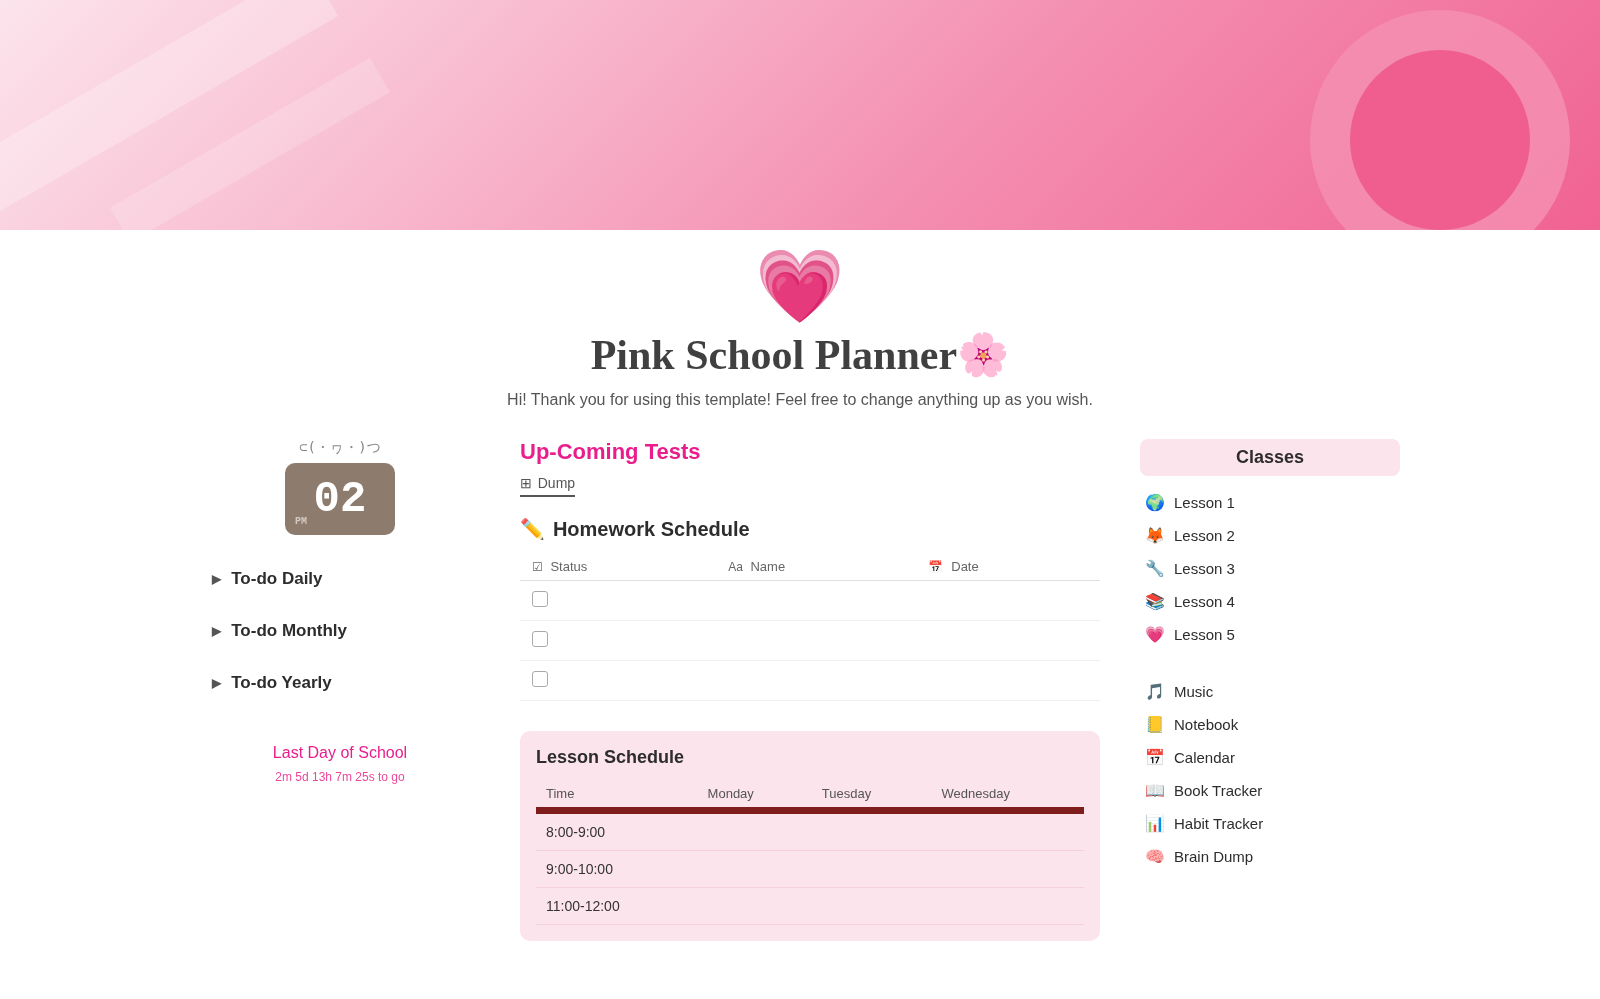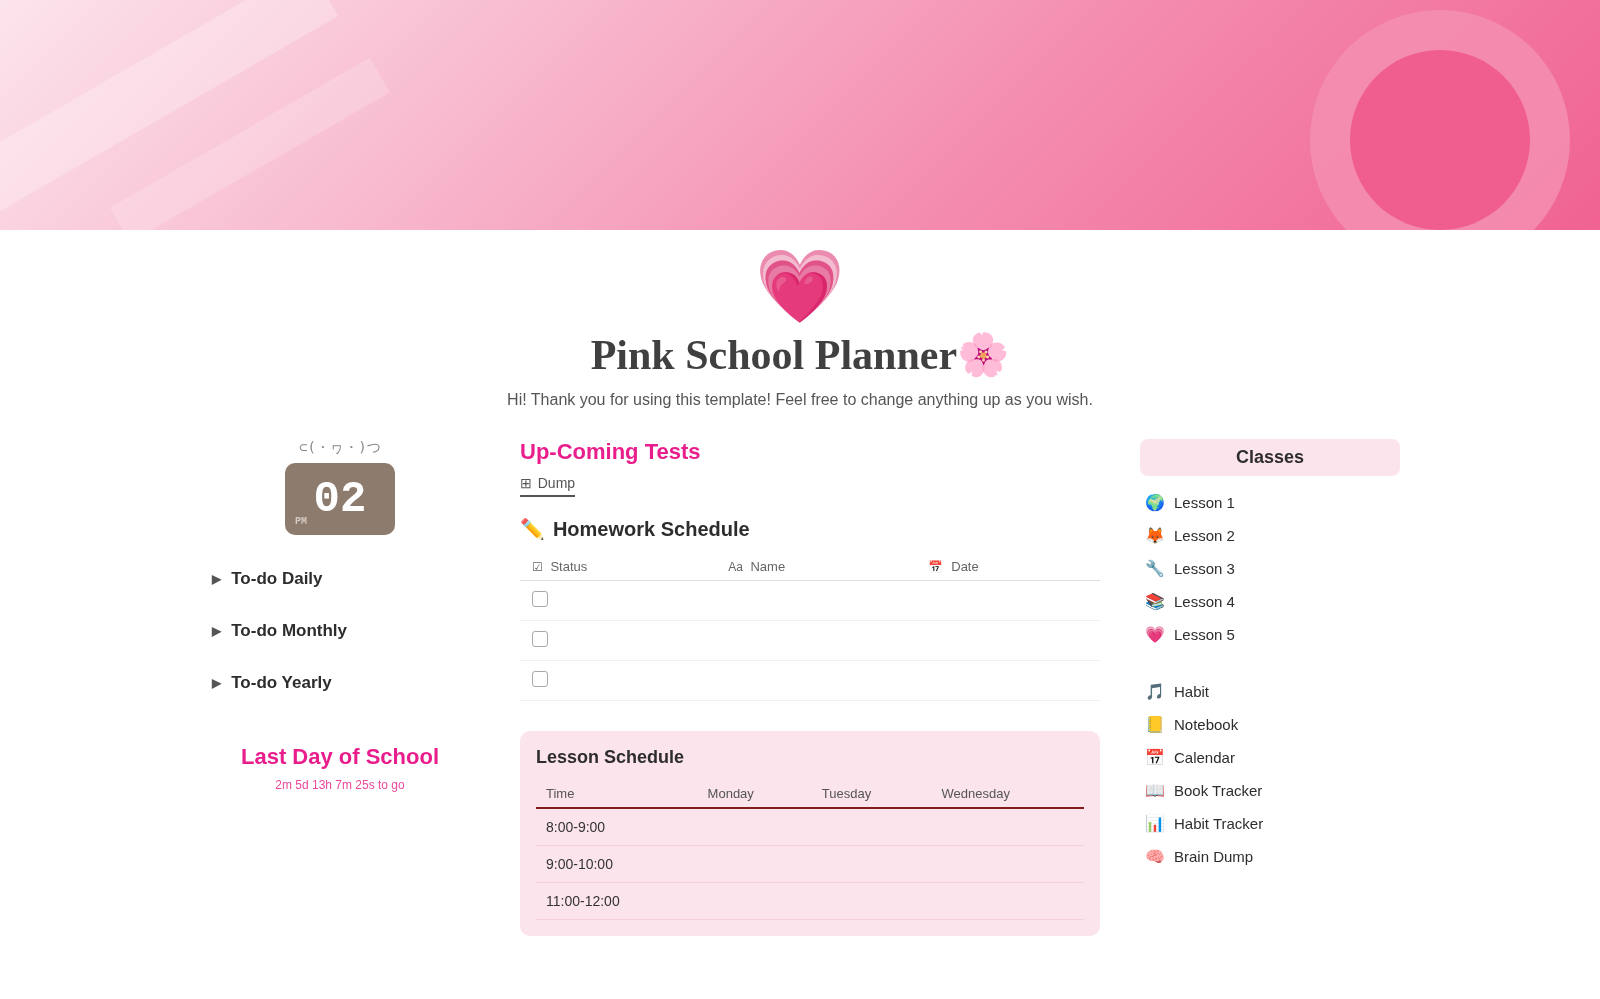--- a/index.html
+++ b/index.html
@@ -171,22 +171,22 @@
     }
 
     
     .last-day-widget {
       text-align: center;
       margin-top: 20px;
       padding: 16px;
     }
     .last-day-title {
       color: #e91e8c;
-      font-size: 22px;
-      font-weight: 700;
+      font-size: 16px;
+      font-weight: 400;
       line-height: 1.3;
       margin-bottom: 6px;
     }
     .last-day-countdown {
       color: #ec4899;
       font-size: 12px;
     }
 
     
     .middle-col {
@@ -267,21 +267,21 @@
     .lesson-table {
       width: 100%;
       border-collapse: collapse;
     }
     .lesson-table th {
       text-align: left;
       font-size: 13px;
       color: #555;
       font-weight: 500;
       padding: 6px 10px;
-      border-bottom: 2px solid #7f1d1d;
+      border-bottom: 7px solid #7f1d1d;
     }
     .lesson-table td {
       padding: 10px 10px;
       border-bottom: 1px solid #f5d0dc;
       font-size: 14px;
       color: #333;
     }
 
     
     .right-col {
@@ -483,21 +483,21 @@
             <span class="right-item-emoji">💗</span>
             <span>Lesson 5</span>
           </div>
         </div>
       </div>
 
       <div class="right-section">
         <div>
           <div class="right-item">
             <span class="right-item-emoji">🎵</span>
-            <span>Habit</span>
+            <span>Music</span>
           </div>
           <div class="right-item">
             <span class="right-item-emoji">📒</span>
             <span>Notebook</span>
           </div>
           <div class="right-item">
             <span class="right-item-emoji">📅</span>
             <span>Calendar</span>
           </div>
           <div class="right-item">

